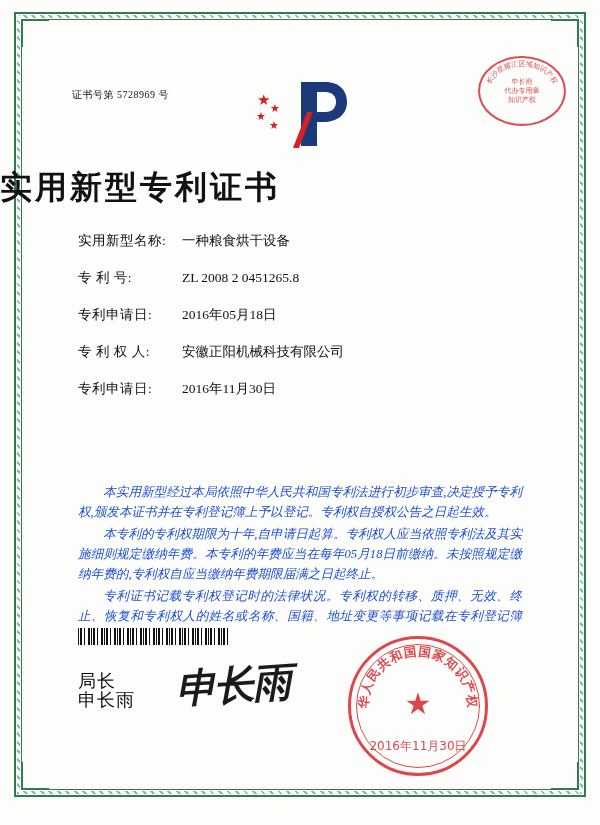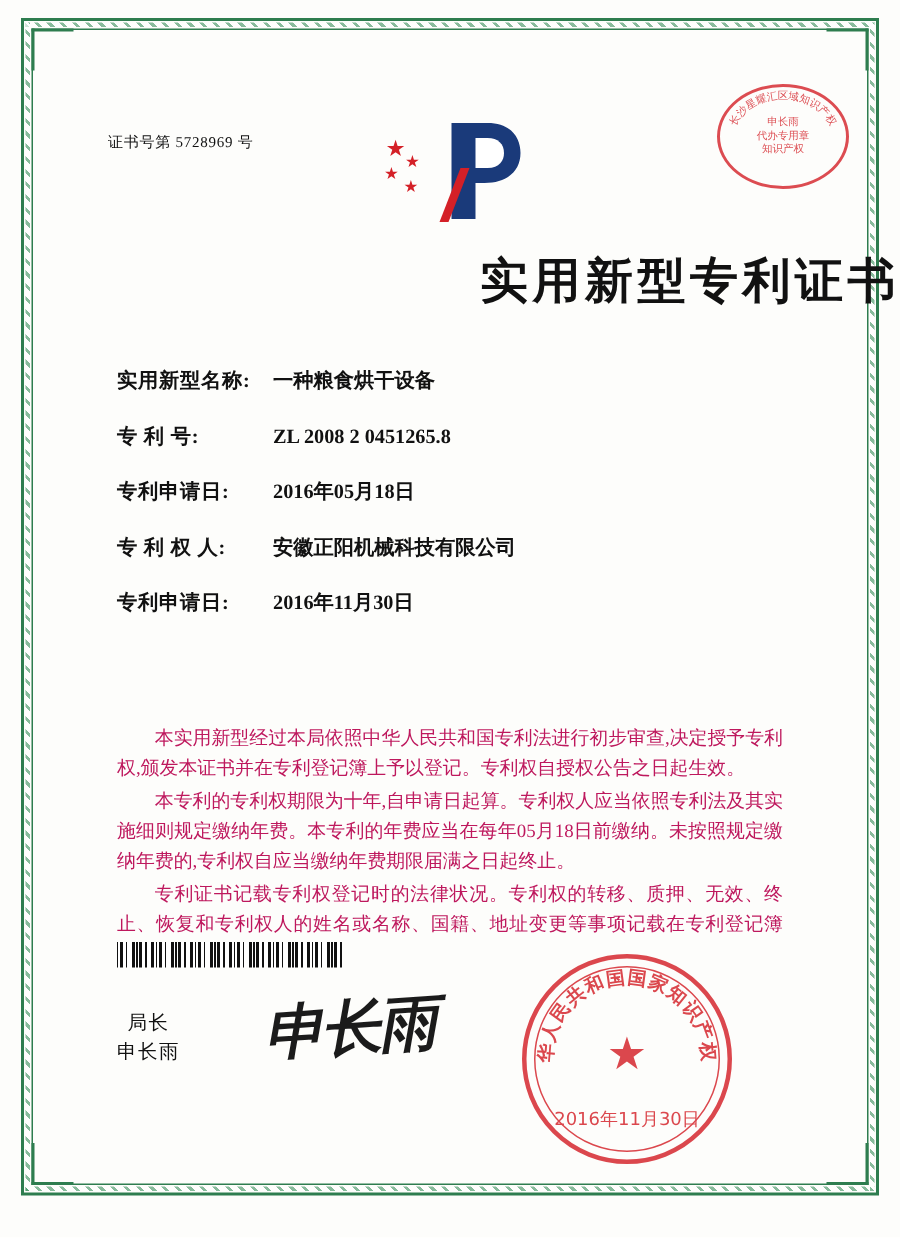--- a/index.html
+++ b/index.html
@@ -103,35 +103,34 @@
     width: 58px;
     height: 70px;
   }
 
   
   .doc-title {
     position: absolute;
     left: 0;
     right: 0;
     top: 166px;
-    text-align: right;
+    text-align: left;
     font-size: 32px;
     font-weight: bold;
     letter-spacing: 3px;
     color: #111;
     font-family: Liberation Sans, sans-serif;
   }
 
   
   .fields {
     position: absolute;
     left: 78px;
-    top: 246px;
+    top: 233px;
     width: 450px;
-    font-weight: bold;
   }
   .field-row {
     font-size: 13.5px;
     line-height: 16px;
     margin-bottom: 21px;
     color: #111;
     white-space: nowrap;
   }
   .field-label {
     display: inline-block;
@@ -143,22 +142,23 @@
   }
 
   
   .body-text {
     position: absolute;
     left: 78px;
     top: 482px;
     width: 444px;
     font-size: 12.6px;
     line-height: 20px;
-    color: #be185d;
+    color: #1d4ed8;
     text-align: justify;
+    font-style: italic;
   }
   .body-text p {
     margin: 0 0 2px 0;
     text-indent: 2em;
   }
 
   
   .barcode {
     position: absolute;
     left: 78px;
@@ -176,25 +176,24 @@
       #111 10px 12px,
       #fff 12px 13px
     );
   }
 
   
   .sign-block {
     position: absolute;
     left: 78px;
     top: 672px;
-    font-size: 13px;
+    font-size: 18px;
     line-height: 19px;
     color: #111;
     letter-spacing: 1px;
-    text-align: center;
   }
   .signature {
     position: absolute;
     left: 176px;
     top: 658px;
     font-size: 40px;
     font-family: "DejaVu Serif", serif;
     font-style: italic;
     font-weight: bold;
     color: #1b1b1b;

